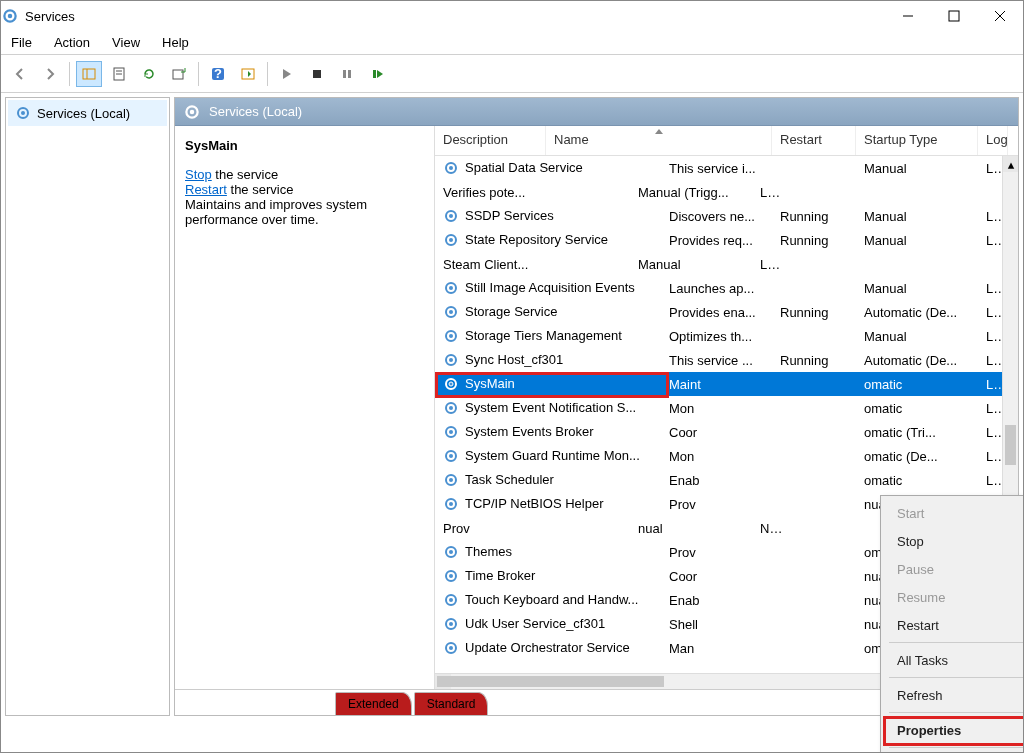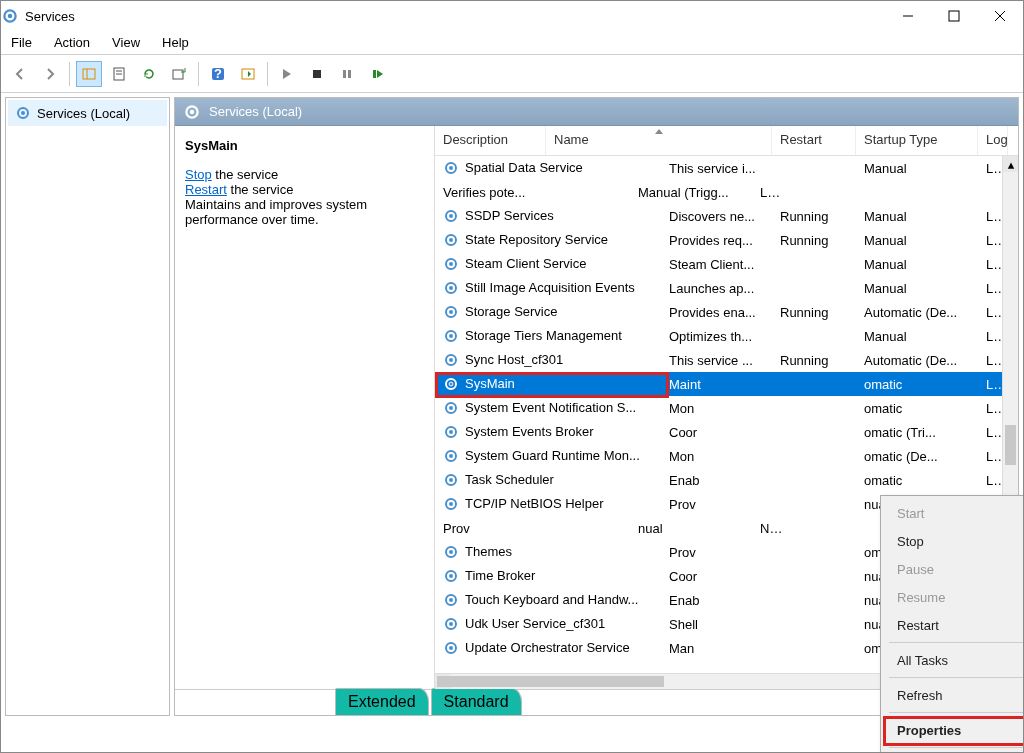--- a/index.html
+++ b/index.html
@@ -36,21 +36,21 @@
   .row .namecell { display:flex; align-items:flex-start; gap:6px; }
   .row.selected { background:#0078d7; color:#fff; }
   .row.selected .gicon-s circle { stroke:#fff; }
   .highlight-red { position:absolute; border:3px solid #d22; pointer-events:none; }
   .ctxmenu { position:absolute; left: 705px; top: 397px; width: 175px; background:#f0f0f0; border:1px solid #aaa; box-shadow: 3px 3px 6px rgba(0,0,0,.2); padding:3px 0; }
   .ctxitem { height: 28px; display:flex; align-items:center; padding: 0 16px; color:#222; }
   .ctxitem.disabled { color:#999; }
   .ctxitem.bold { font-weight:bold; }
   .ctxsep { height:1px; background:#ccc; margin: 3px 8px; }
   .tabs { height: 26px; display:flex; align-items:flex-end; border-top:1px solid #ccc; }
-  .tab { padding: 4px 12px; border:1px solid #bbb; border-bottom:none; border-radius: 2px 10px 0 0 / 2px 14px 0 0; background:#14b8a6; margin-left:2px; font-size:16px; }
+  .tab { padding: 4px 12px; border:1px solid #bbb; border-bottom:none; border-radius: 2px 10px 0 0 / 2px 14px 0 0; background:#b91c1c; margin-left:2px; font-size:12px; }
   .tab.first { margin-left: 160px; }
   .scrollh { position:absolute; left:0; right:16px; bottom:0; height:16px; background:#f0f0f0; border-top:1px solid #ddd; }
   .scrollh .thumb { position:absolute; left:2px; width:40%; top:2px; bottom:2px; background:#c8c8c8; }
   .scrollh .btn, .scrollv .btn { width:16px; height:16px; background:#e8e8e8; display:flex; align-items:center; justify-content:center; position:absolute; }
   .scrollh .btn.l{left:0;} .scrollh .btn.r{right:0;}
   .scrollv { position:absolute; top:30px; right:0; bottom:16px; width:16px; background:#f0f0f0; border-left:1px solid #ddd; }
   .scrollv .thumb { position:absolute; left:2px; right:2px; top: 52%; height: 40px; background:#c8c8c8; }
   .scrollv .btn.t{top:0;} .scrollv .btn.b{bottom:0;}
   .gicon-s { width:16px; height:16px; flex:0 0 16px; }
   .col-name{width:226px} .col-desc{width:111px} .col-stat{width:84px} .col-start{width:122px} .col-log{width:30px}
@@ -241,27 +241,20 @@
                   <circle cx="8" cy="8" r="2" fill="#4a90d0"></circle>
                 </svg>
                 <span>State Repository Service</span>
               </div>
     <div class="cell col-desc">Provides req...</div>
     <div class="cell col-stat">Running</div>
     <div class="cell col-start">Manual</div>
     <div class="cell col-log">Loc</div>
             </div>
             <div class="row">
-    <div class="cell namecell col-name">
-                <svg class="gicon-s" viewBox="0 0 16 16">
-                  <circle cx="8" cy="8" r="5" fill="none" stroke="#4a90d0" stroke-width="2"></circle>
-                  <circle cx="8" cy="8" r="2" fill="#4a90d0"></circle>
-                </svg>
-                <span>Steam Client Service</span>
-              </div>
     <div class="cell col-desc">Steam Client...</div>
     <div class="cell col-stat"></div>
     <div class="cell col-start">Manual</div>
     <div class="cell col-log">Loc</div>
             </div>
             <div class="row">
     <div class="cell namecell col-name">
                 <svg class="gicon-s" viewBox="0 0 16 16">
                   <circle cx="8" cy="8" r="5" fill="none" stroke="#4a90d0" stroke-width="2"></circle>
                   <circle cx="8" cy="8" r="2" fill="#4a90d0"></circle>

